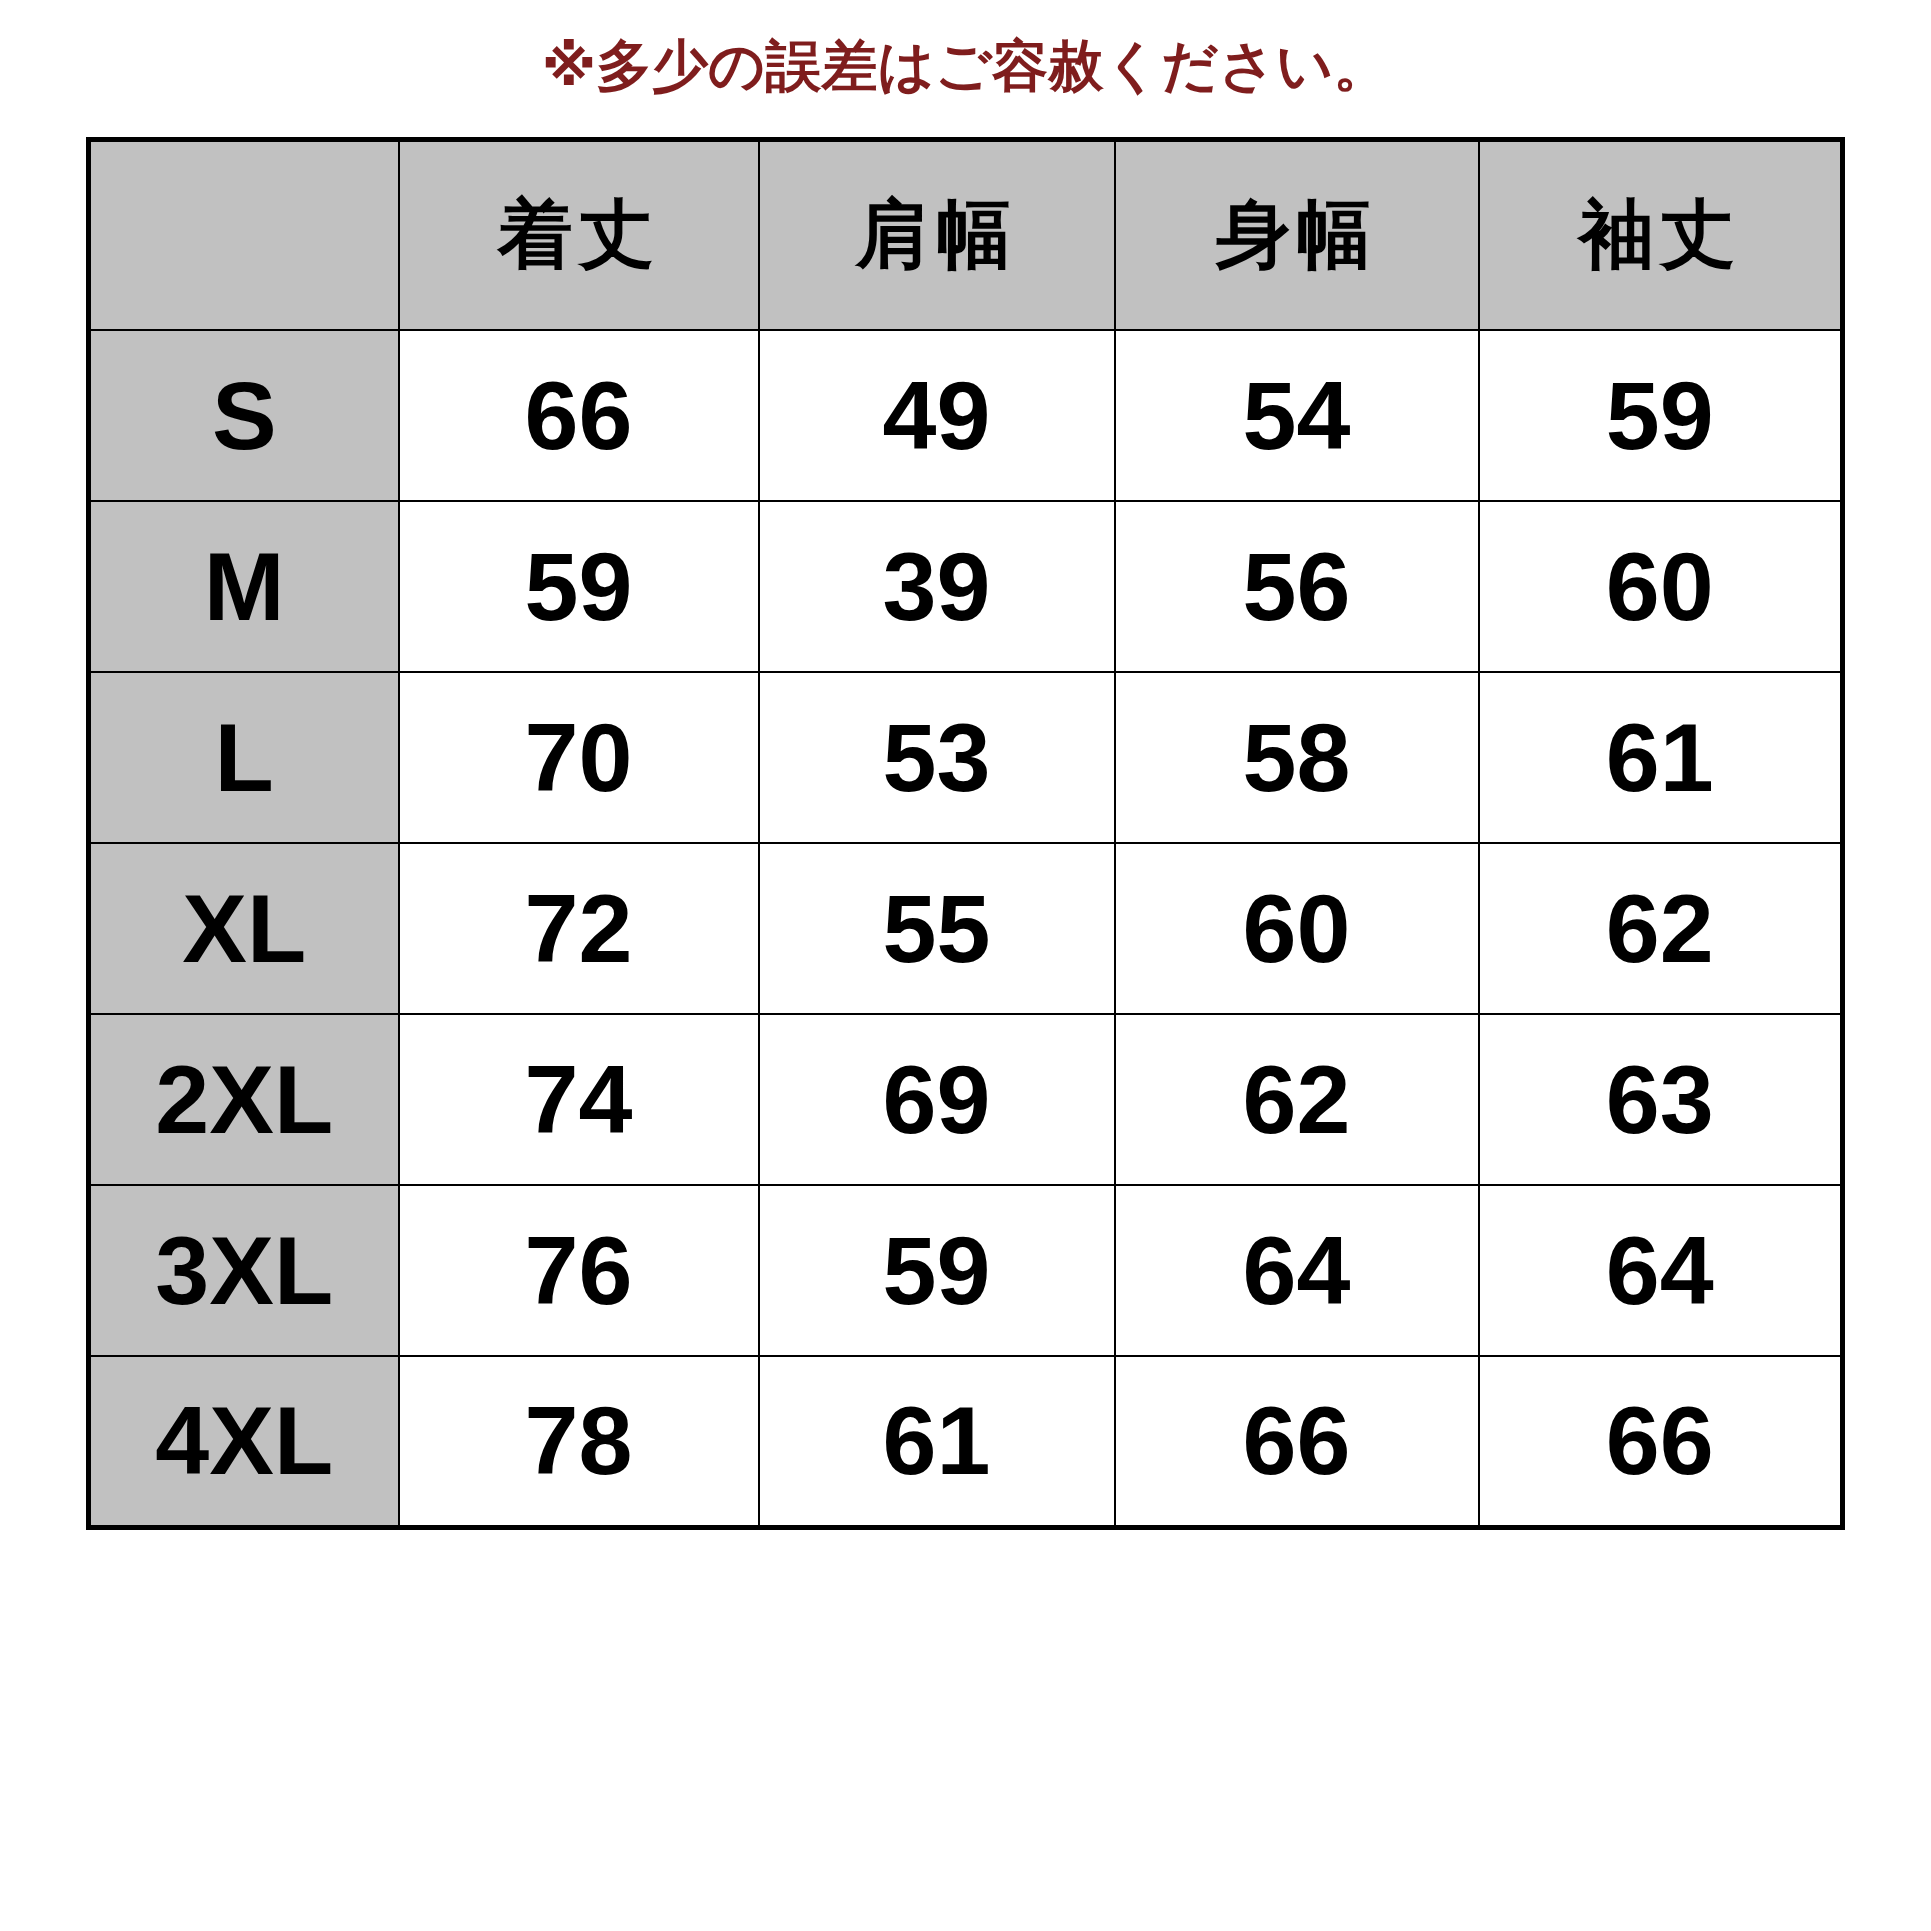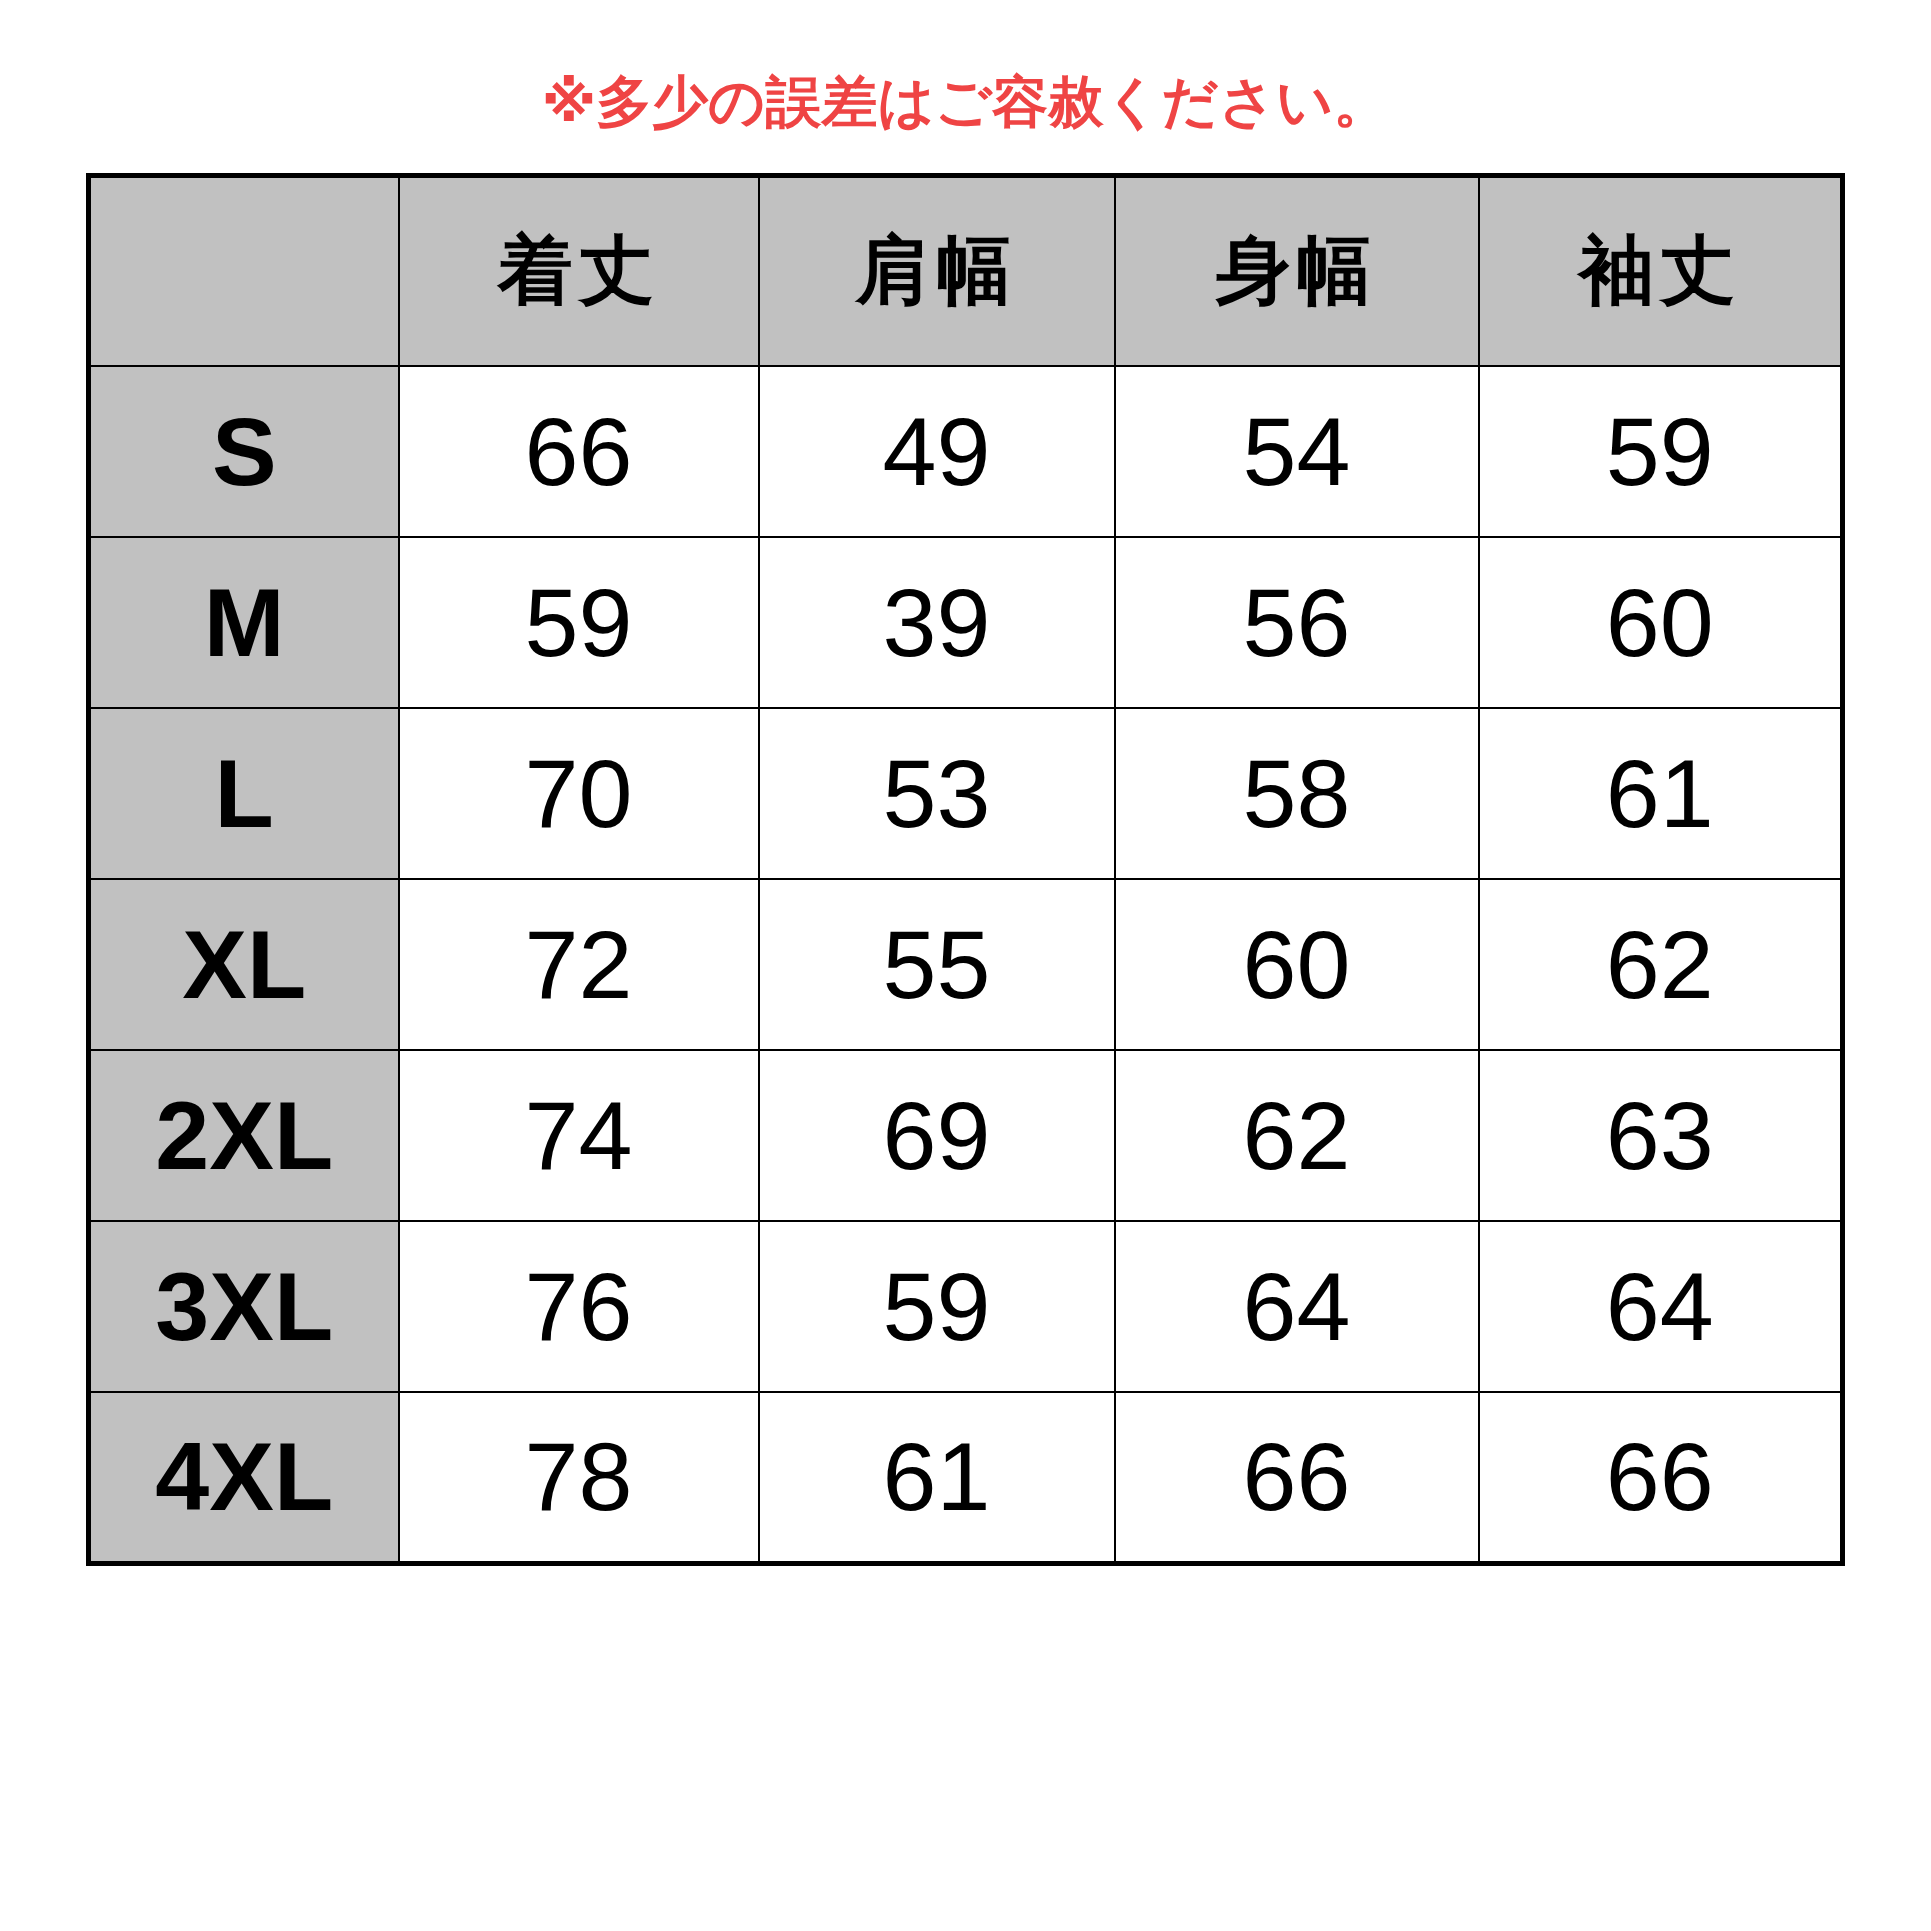--- a/index.html
+++ b/index.html
@@ -25,25 +25,25 @@
     justify-content: center;
   }
   .banner .banner-text {
     color: #ffffff;
     font-size: 83px;
     font-weight: bold;
     letter-spacing: 1.9px;
     line-height: 1;
   }
   .note {
-    margin-top: 74px;
+    margin-top: 38px;
     text-align: center;
     font-size: 56px;
     font-weight: bold;
-    color: #ef4444;
+    color: #7f1d1d;
     line-height: 1;
   }
   table.size-table {
     table-layout: fixed;
     border-collapse: collapse;
     width: 1754px;
     margin: 43px auto 0 auto;
     border: 5.8px solid #000000;
     padding-left: 12px;
   }
@@ -69,21 +69,21 @@
   }
   tr.data-row { height: 171px; }
   tr.data-row th.row-label {
     background: #c1c1c1;
     font-size: 97px;
     font-weight: bold;
   }
   tr.data-row td {
     background: #ffffff;
     font-size: 97px;
-    font-weight: normal;
+    font-weight: bold;
   }
 </style>
 </head>
 <body>
 
 <div class="page">
 
 
   <div class="note">※多少の誤差はご容赦ください。</div>
 

